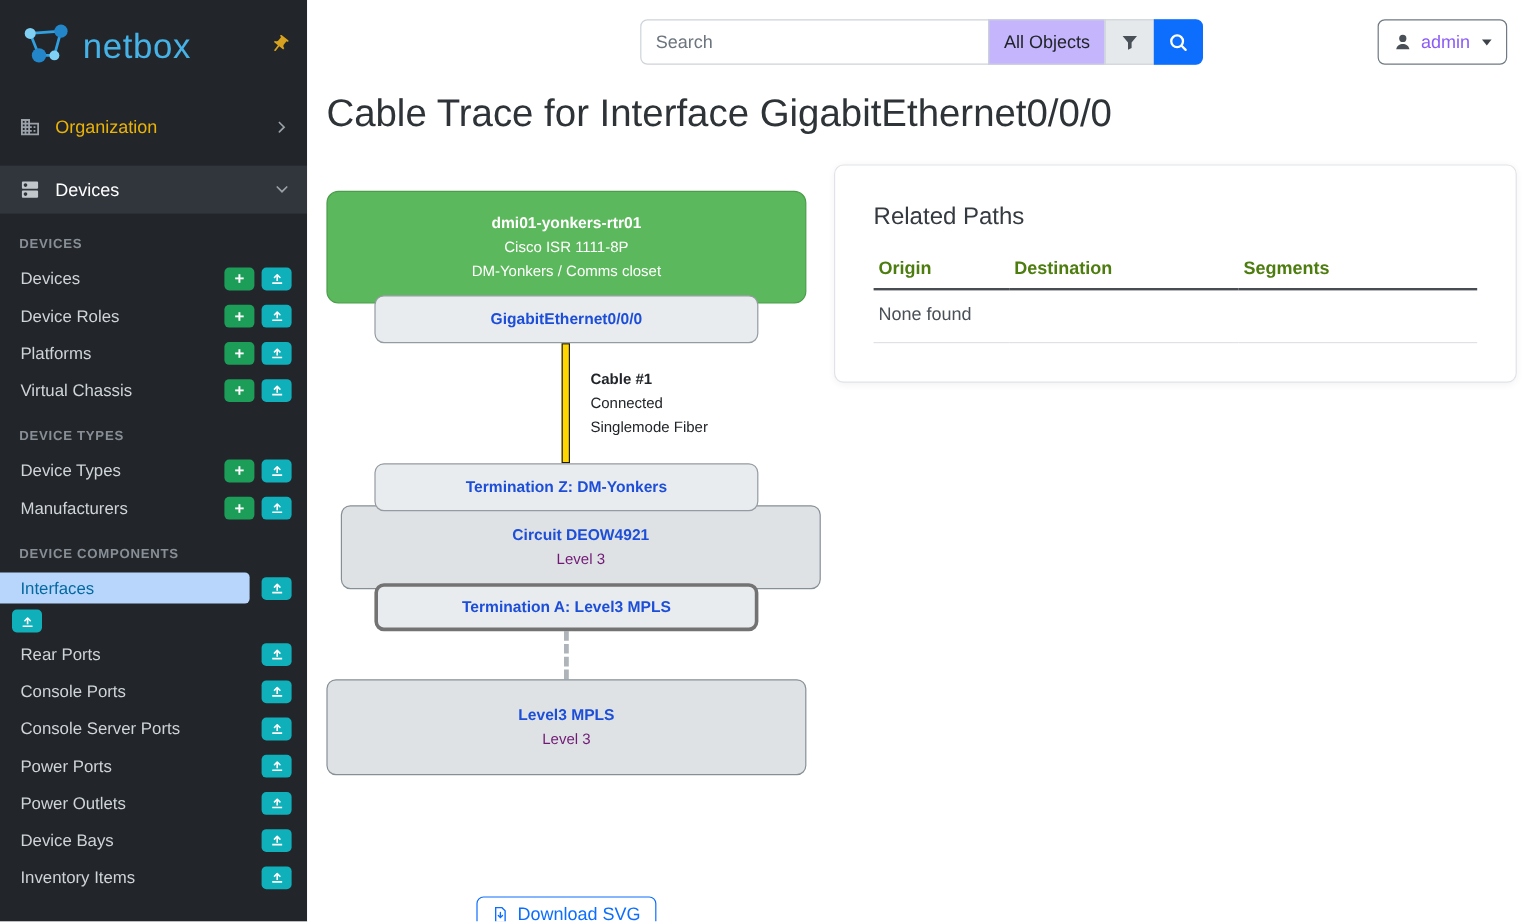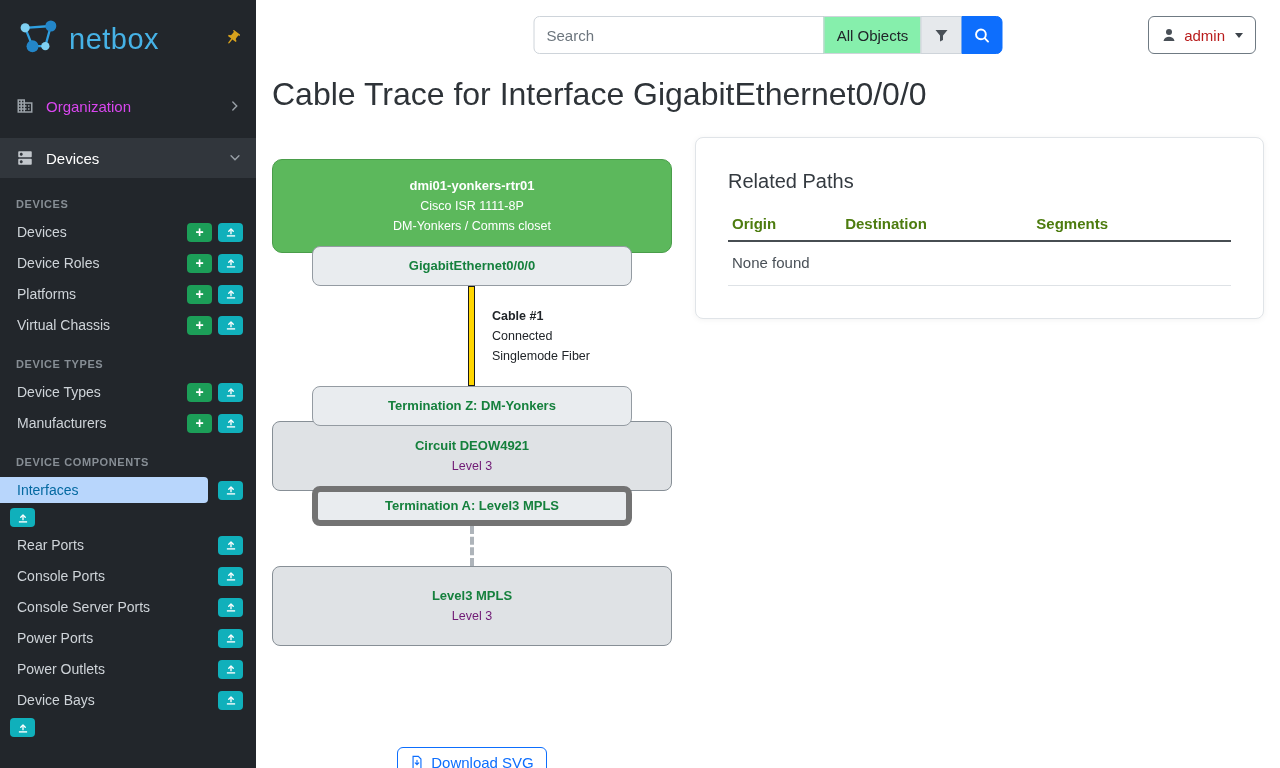--- a/index.html
+++ b/index.html
@@ -10,21 +10,21 @@
 
   
   .sidebar{width:256px;flex:0 0 256px;height:768px;background:#22262b;overflow:hidden}
   .logo-row{height:78px;display:flex;align-items:center;padding:0 16px;cursor:pointer}
   .logo-mark{margin-right:9px}
   .logo-text{font-size:29px;color:#46b2e6;letter-spacing:.5px;font-weight:500}
   .pin{margin-left:auto;transform:rotate(38deg)}
   .nav-top{margin-top:8px}
   .nav-row{height:40px;display:flex;align-items:center;padding:0 14px 0 16px;margin-bottom:12px;cursor:pointer}
   .nav-row .nav-ic{width:18px;height:18px;margin-right:12px;flex:0 0 18px}
-  .nav-row .nav-label{flex:1;font-size:15px;color:#d946ef}
+  .nav-row .nav-label{flex:1;font-size:15px;color:#eab308}
   .nav-row.active{background:#31363c}
   .nav-row.active .nav-label{color:#fff}
   .chev{width:14px;height:14px;color:#9aa1a8}
   .chev.down{transform:rotate(90deg)}
   .side-section{margin-top:20px}
   .section-title{padding:0 16px;margin-bottom:9px;font-size:11px;font-weight:700;
     letter-spacing:.6px;color:#878e95;text-transform:uppercase}
   .side-item{display:flex;align-items:center;margin-bottom:5px;padding-right:13px}
   .item-main{flex:1;display:flex;align-items:center;height:26px;padding-left:17px;
     border-radius:0 4px 4px 0;cursor:pointer}
@@ -37,57 +37,57 @@
   .btn-add{background:#1c9e58;color:#fff;font-size:14px;font-weight:700;line-height:1}
   .btn-import{background:#10b0bb}
 
   
   .main{flex:1;position:relative;background:#fff;overflow:hidden}
   .topbar{height:71px;position:relative}
   .search-group{position:absolute;left:50%;top:16px;transform:translateX(-50%);display:flex;height:38px}
   .search-input{width:291px;height:38px;border:1px solid #ced4da;border-radius:6px 0 0 6px;
     padding:0 12px;font-size:15px;color:#212529;outline:none}
   .search-input::placeholder{color:#6c757d}
-  .scope-btn{width:98px;height:38px;background:#86efac;border:1px solid #ced4da;margin-left:-1px;
+  .scope-btn{width:98px;height:38px;background:#c4b5fd;border:1px solid #ced4da;margin-left:-1px;
     font-size:15px;color:#212529;cursor:pointer}
   .filter-btn{width:42px;height:38px;background:#e6e9ec;border:1px solid #ced4da;margin-left:-1px;
     display:flex;align-items:center;justify-content:center;cursor:pointer}
   .go-btn{width:41px;height:38px;background:#0d6efd;border:1px solid #0d6efd;margin-left:-1px;
     border-radius:0 6px 6px 0;display:flex;align-items:center;justify-content:center;cursor:pointer}
   .user-btn{position:absolute;right:24px;top:16px;height:38px;padding:0 12px;display:flex;
     align-items:center;gap:7px;border:1px solid #6f7a83;border-radius:6px;background:#fff;
-    font-size:15px;color:#b91c1c;cursor:pointer}
+    font-size:15px;color:#8b5cf6;cursor:pointer}
   .caret{width:0;height:0;border-left:4.5px solid transparent;border-right:4.5px solid transparent;
     border-top:5px solid #3c434a;margin-left:3px}
 
   .page-title{margin:5px 16px 24px;font-size:32px;font-weight:400;color:#2e3338}
 
   .content-row{display:flex;padding:0 16px;gap:23px;align-items:flex-start}
   .trace-col{width:400px;flex:0 0 400px}
 
   
   .diagram{position:relative;width:400px;height:563px;margin-top:22px}
   .node{position:absolute;border-radius:8px;display:flex;flex-direction:column;
     align-items:center;justify-content:center;text-align:center;cursor:pointer}
-  .node-title{font-weight:700;font-size:13px;color:#15803d;line-height:20px}
+  .node-title{font-weight:700;font-size:13px;color:#1d4ed8;line-height:20px}
   .node-sub{font-size:12.5px;color:#701a75;line-height:20px}
   .n-device{top:0;left:0;width:400px;height:94px;background:#5cb85c;border:1px solid #4a9d4a;
     border-radius:10px;z-index:1}
   .n-device .node-title,.n-device .node-sub{color:#fff}
   .n-iface{top:87px;left:40px;width:320px;height:40px;background:#e9ecef;border:1px solid #949ba2;z-index:2}
   .cable-line{position:absolute;left:196px;top:127px;width:7px;height:100px;background:#ffd600;
     border:1px solid #1a1a1a;z-index:0}
   .cable-info{position:absolute;left:220px;top:147px;font-size:12.5px;line-height:20px;
     color:#212529;cursor:pointer;z-index:2;text-align:left}
   .cable-info .c1{font-weight:700}
   .n-termz{top:227px;left:40px;width:320px;height:40px;background:#e9ecef;border:1px solid #949ba2;z-index:2}
-  .n-circuit{top:262px;left:0;width:400px;height:70px;background:#dfe2e5;border:1px solid #878f96;z-index:1}
+  .n-circuit{top:262px;left:12px;width:400px;height:70px;background:#dfe2e5;border:1px solid #878f96;z-index:1}
   .dash-line{position:absolute;left:198px;top:367px;height:40px;width:0;
     border-left:4px dashed #aeb4ba;z-index:0}
-  .n-terma{top:327px;left:40px;width:320px;height:40px;background:#e9ecef;border:6px solid #737373;z-index:2}
+  .n-terma{top:327px;left:40px;width:320px;height:40px;background:#e9ecef;border:3px solid #737373;z-index:2}
   .n-provider{top:407px;left:0;width:400px;height:80px;background:#dfe2e5;border:1px solid #878f96;z-index:1}
 
   .download-row{text-align:center;margin-top:25px}
   .download-btn{display:inline-flex;align-items:center;gap:7px;background:#fff;
     border:1px solid #0d6efd;color:#0d6efd;border-radius:6px;height:30px;padding:0 12px;
     font-size:15px;cursor:pointer}
   .trace-status{margin-top:34px;text-align:center;font-size:29px;color:#43a047;font-weight:400}
 
   
   .card{flex:1;border:1px solid #e0e4e8;border-radius:8px;padding:32px;
@@ -385,20 +385,23 @@
         <svg width="12" height="12" viewBox="0 0 16 16">
           <path d="M8 11V4.5" stroke="#fff" stroke-width="1.8" fill="none"></path>
           <path d="M5 7l3-3 3 3" stroke="#fff" stroke-width="1.8" fill="none" stroke-linecap="round" stroke-linejoin="round"></path>
           <path d="M2.5 13.2h11" stroke="#fff" stroke-width="1.8"></path>
         </svg>
       </button>
     </span>
   </div>
 
   <div class="side-item">
+    <div class="item-main">
+      <span class="item-label">Inventory Items</span>
+    </div>
     <span class="item-actions">
 
       <button class="mini-btn btn-import">
         <svg width="12" height="12" viewBox="0 0 16 16">
           <path d="M8 11V4.5" stroke="#fff" stroke-width="1.8" fill="none"></path>
           <path d="M5 7l3-3 3 3" stroke="#fff" stroke-width="1.8" fill="none" stroke-linecap="round" stroke-linejoin="round"></path>
           <path d="M2.5 13.2h11" stroke="#fff" stroke-width="1.8"></path>
         </svg>
       </button>
     </span>

